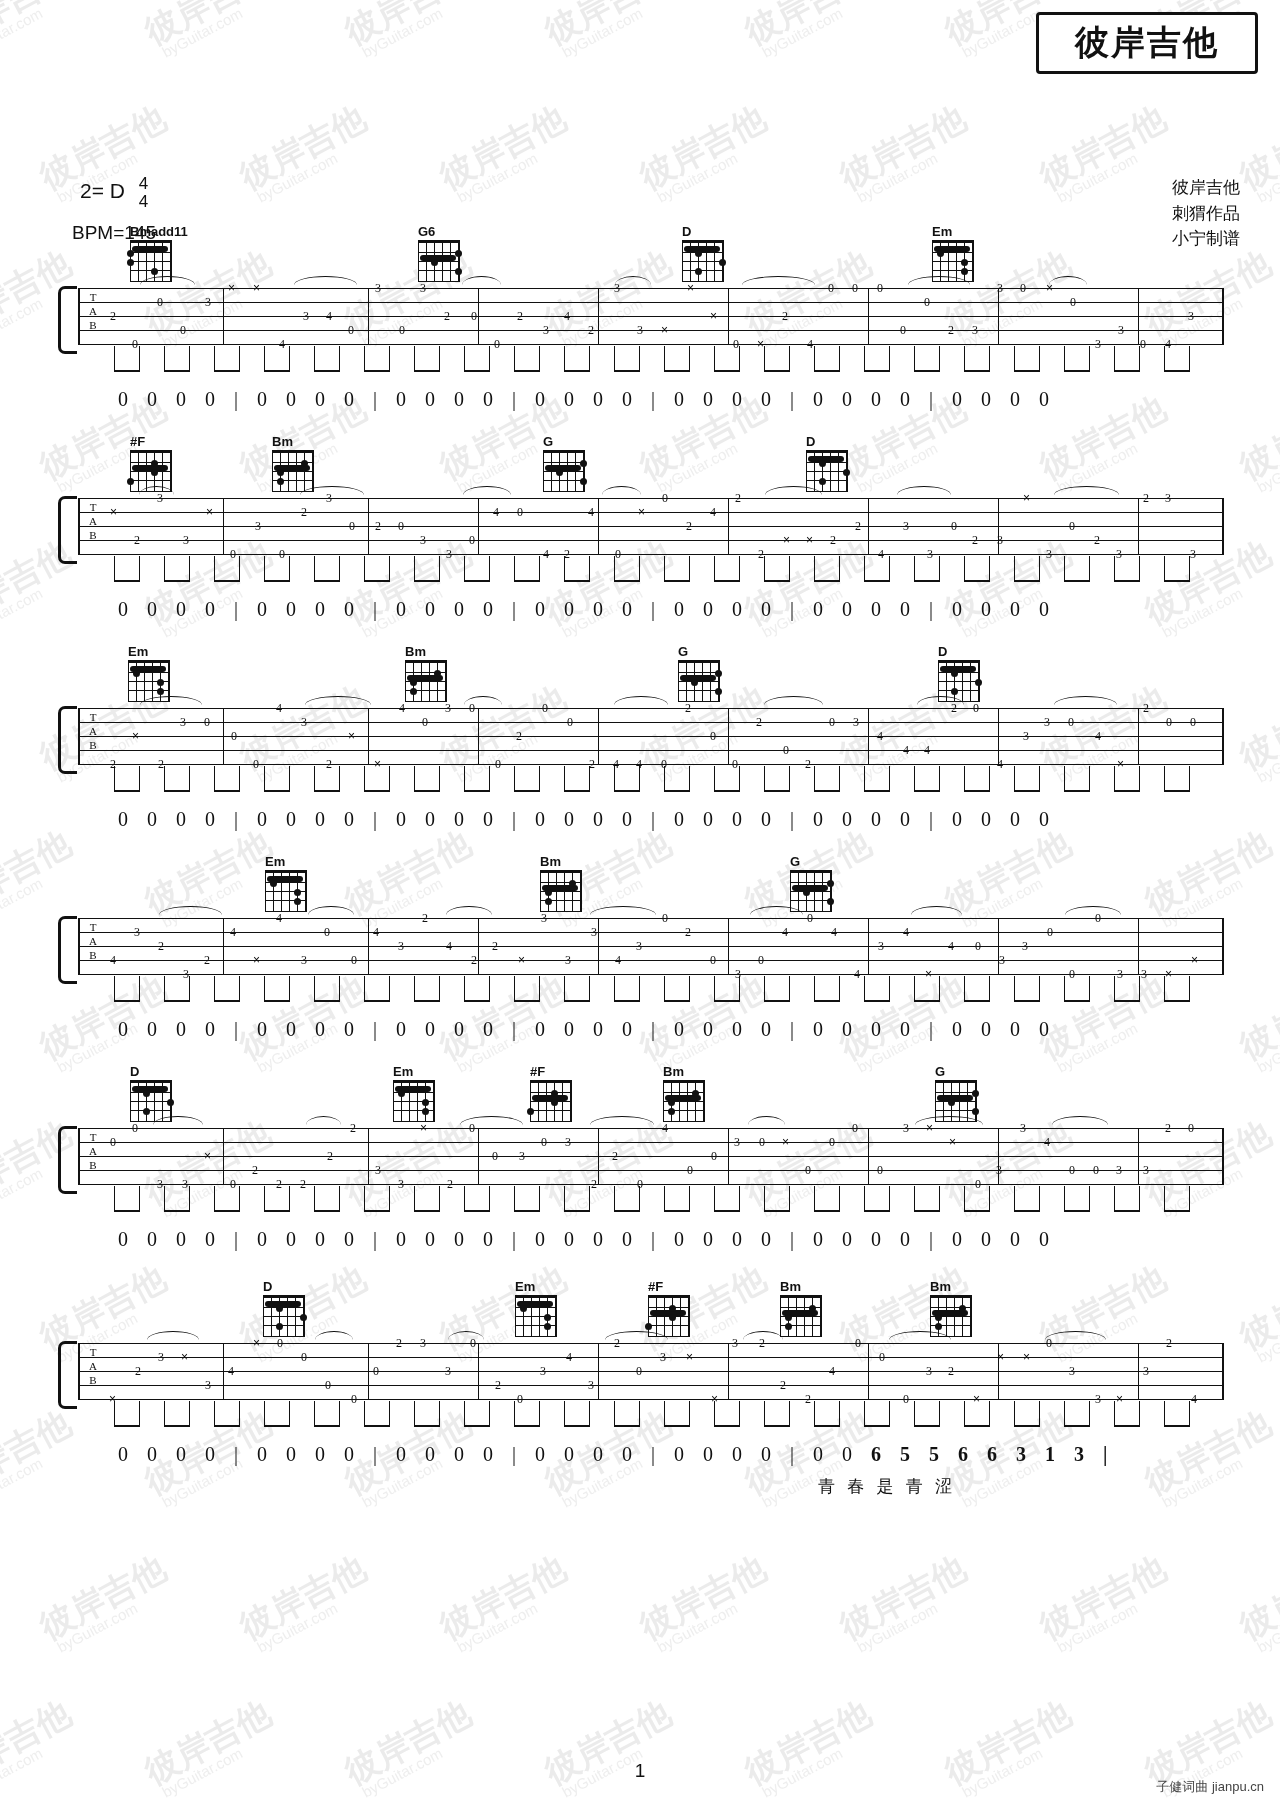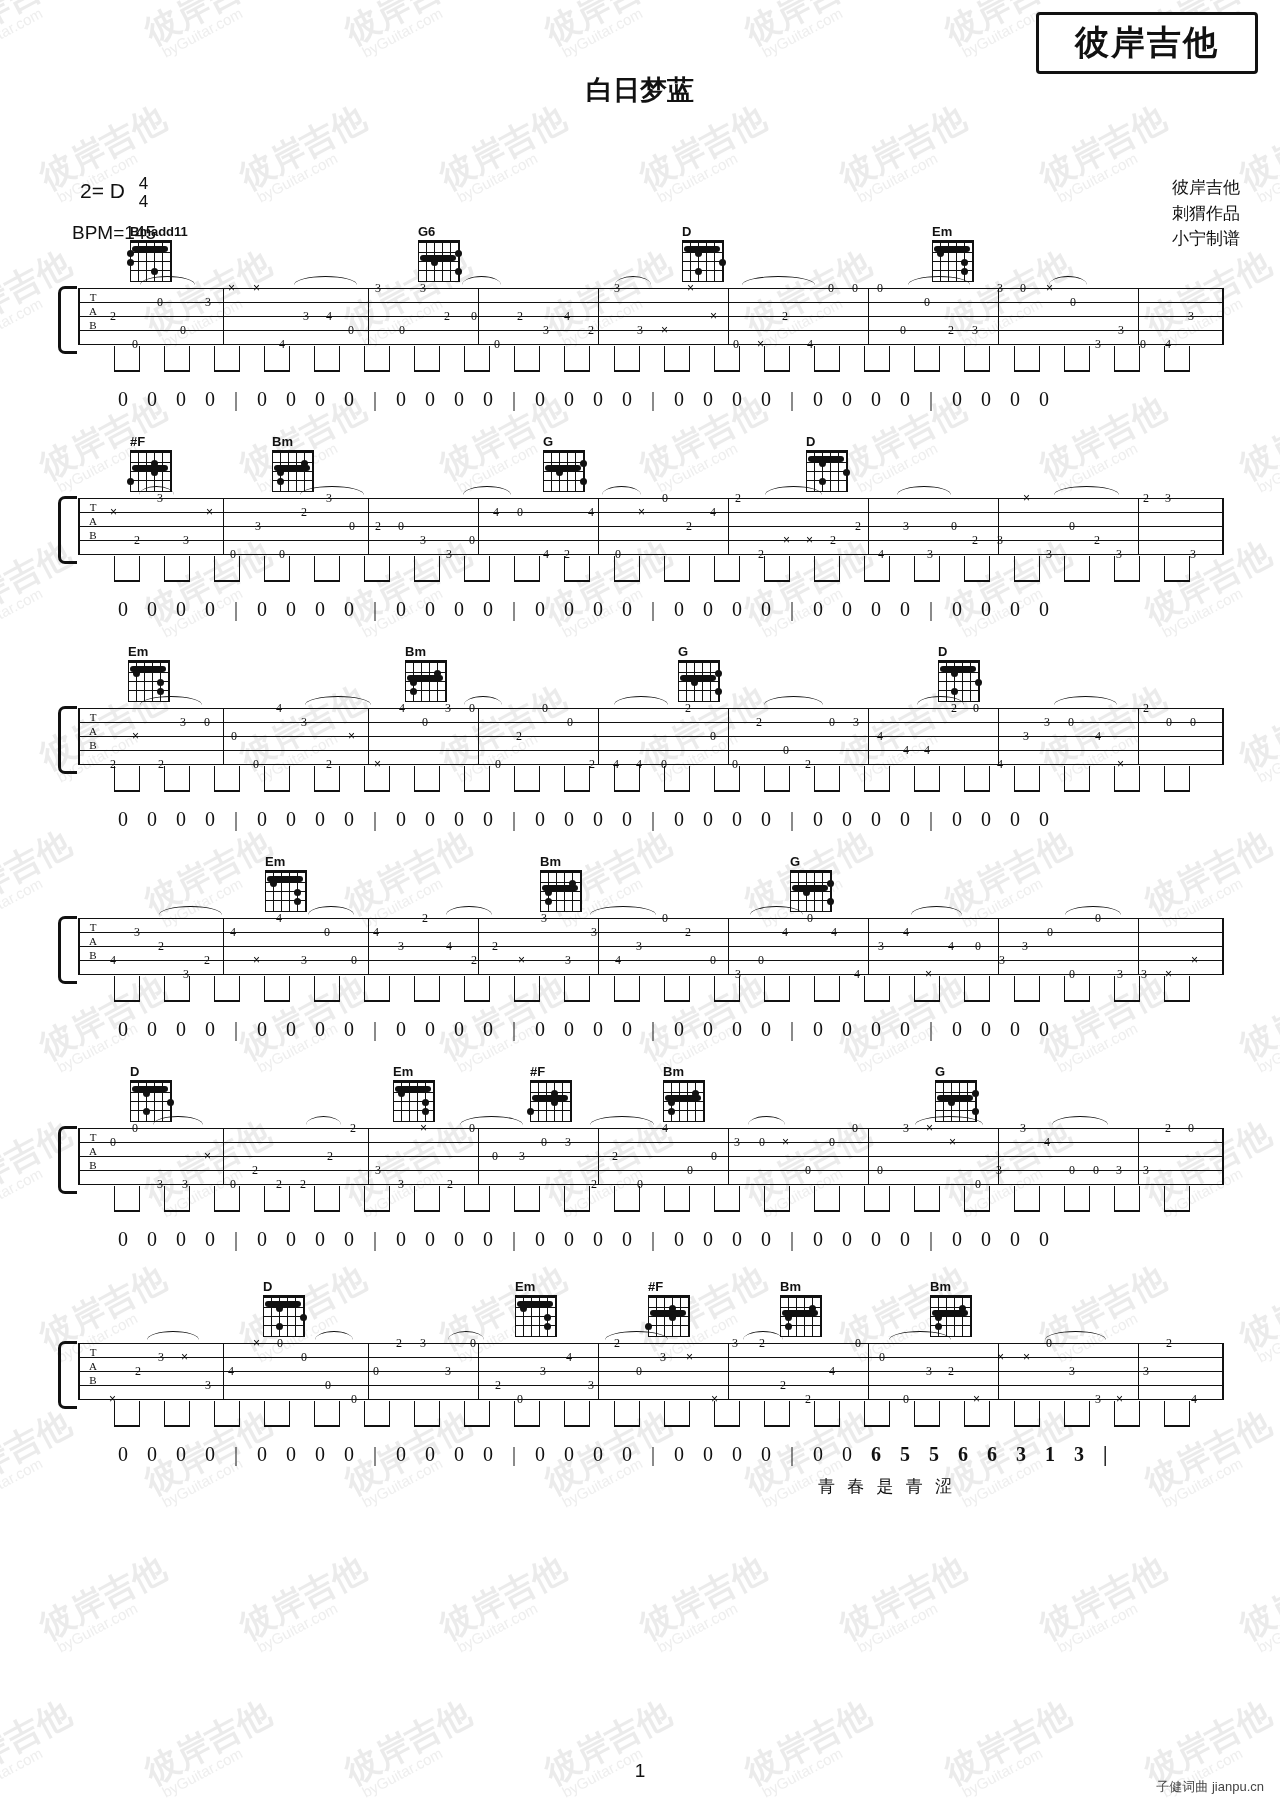--- a/index.html
+++ b/index.html
@@ -284,21 +284,20 @@
     <div class="wm big" style="left: 1140px; top: 1720px;">彼岸吉他</div>
     <div class="wm small" style="left: 1158px; top: 1764px;">byGuitar.com</div>
   </div>
 
 <div class="page">
 
   <div class="logo">
     <span>彼岸吉他</span>
   </div>
 
-  <div class="title">白日梦蓝</div>
 
   <div class="keysig">
     <span>2= D</span>
     <span class="frac">
       <b>4</b>
       <i>4</i>
     </span>
   </div>
   <div class="bpm">BPM=145</div>
 

